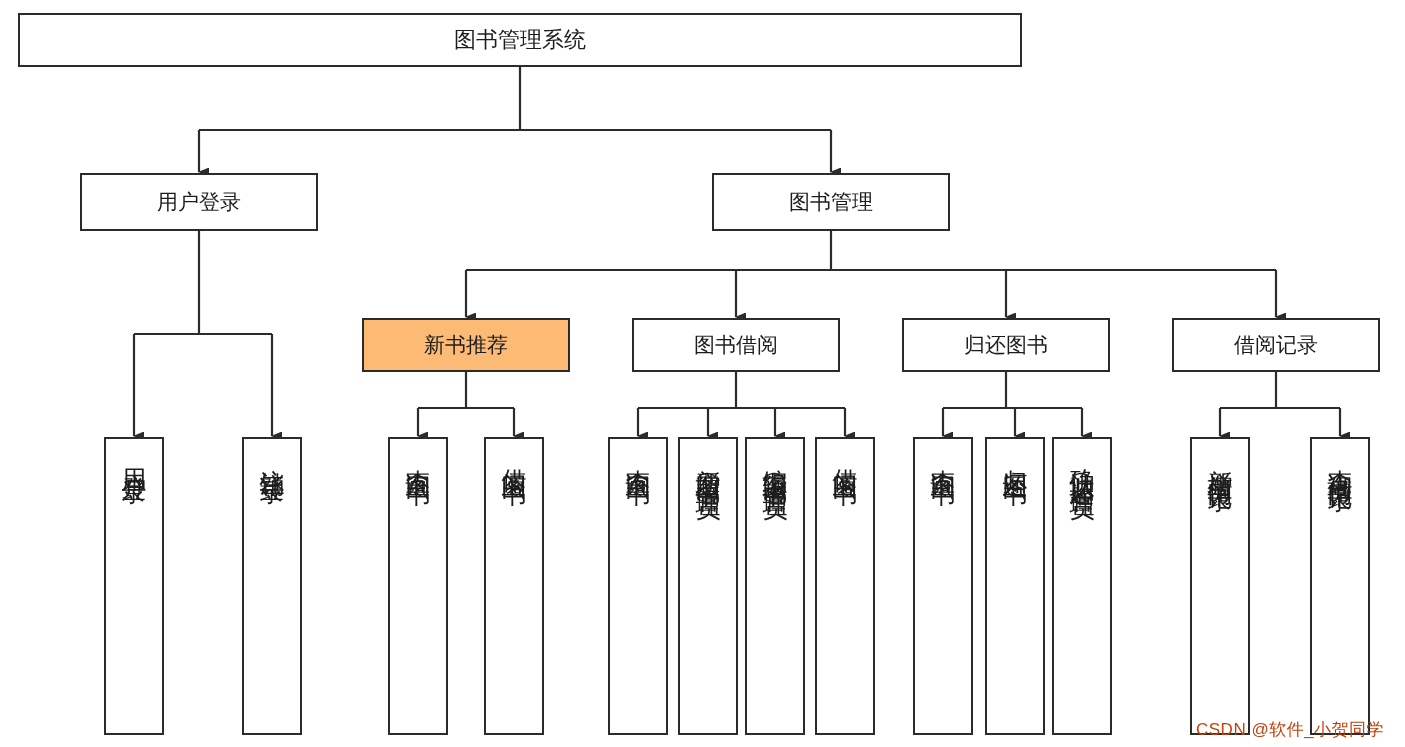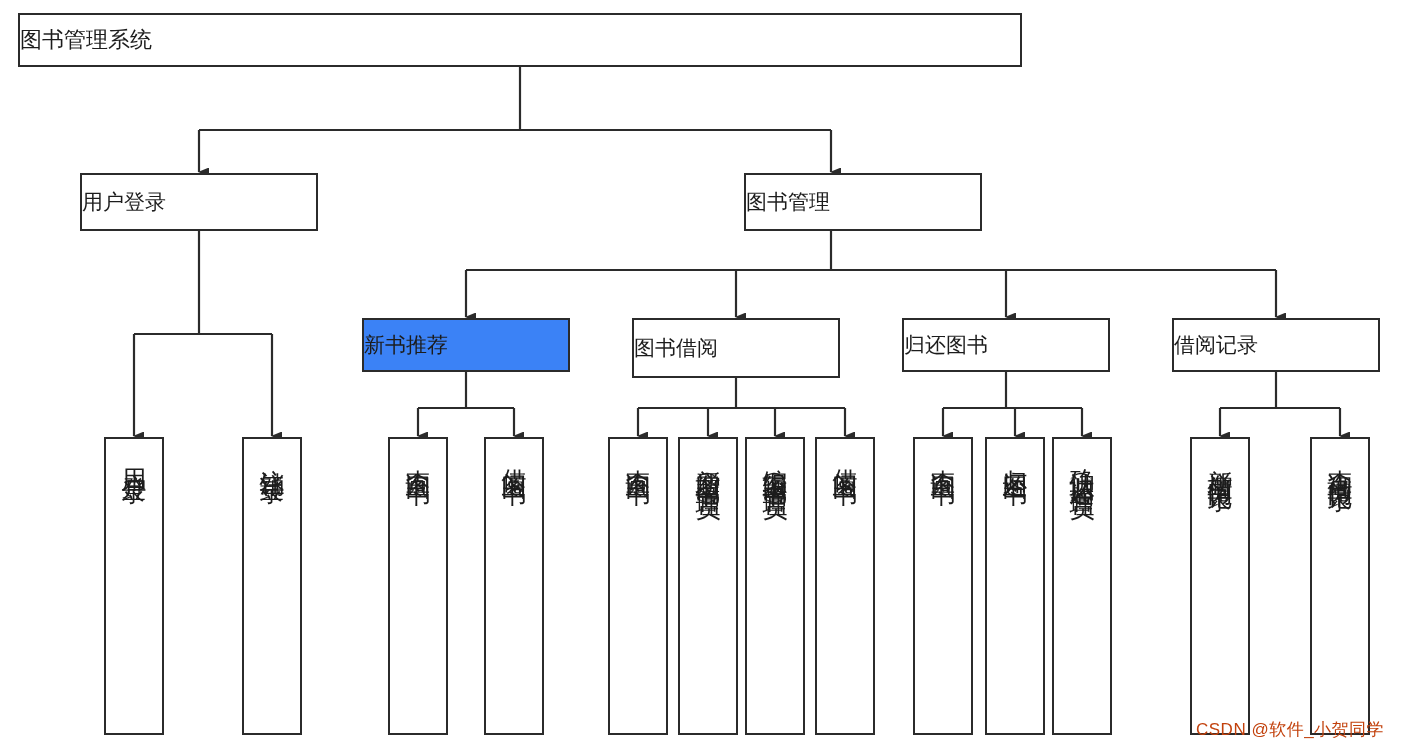--- a/index.html
+++ b/index.html
@@ -8,21 +8,21 @@
     font-family:"Liberation Sans","DejaVu Sans",sans-serif;
     overflow:hidden;position:relative;
   }
   #diagram-root{position:relative;width:1405px;height:747px;background:#fff;}
   svg.links{position:absolute;left:0;top:0;width:1405px;height:747px;}
   .node{
     position:absolute;
     box-sizing:border-box;
     background:#ffffff;
     border:2px solid #2b2b2b;
-    display:flex;align-items:center;
+    display:flex;align-items:center;justify-content:center;
     color:#1c1c1c;
   }
   .node .label{
     display:block;
     text-align:center;
     line-height:1.18;
     white-space:nowrap;
   }
   .node.horiz .label{font-size:21px;}
   .node.root .label{font-size:22px;}
@@ -90,27 +90,27 @@
       </g>
   </svg>
 
   <div id="node-layer">
       <div class="node horiz root" style="left: 18px; top: 13px; width: 1004px; height: 54px; border-color: rgb(43, 43, 43); background: rgb(255, 255, 255);">
         <span class="label">图书管理系统</span>
       </div>
       <div class="node horiz" style="left: 80px; top: 173px; width: 238px; height: 58px; border-color: rgb(43, 43, 43); background: rgb(255, 255, 255);">
         <span class="label">用户登录</span>
       </div>
-      <div class="node horiz" style="left: 744px; top: 173px; width: 238px; height: 58px; border-color: rgb(43, 43, 43); background: rgb(255, 255, 255);">
+      <div class="node horiz" style="left: 712px; top: 173px; width: 238px; height: 58px; border-color: rgb(43, 43, 43); background: rgb(255, 255, 255);">
         <span class="label">图书管理</span>
       </div>
-      <div class="node horiz" style="left: 362px; top: 318px; width: 208px; height: 54px; border-color: rgb(43, 43, 43); background: #3b82f6;">
+      <div class="node horiz" style="left: 362px; top: 318px; width: 208px; height: 54px; border-color: rgb(43, 43, 43); background: #fdba74;">
         <span class="label">新书推荐</span>
       </div>
-      <div class="node horiz" style="left: 632px; top: 318px; width: 208px; height: 60px; border-color: rgb(43, 43, 43); background: rgb(255, 255, 255);">
+      <div class="node horiz" style="left: 632px; top: 318px; width: 208px; height: 54px; border-color: rgb(43, 43, 43); background: rgb(255, 255, 255);">
         <span class="label">图书借阅</span>
       </div>
       <div class="node horiz" style="left: 902px; top: 318px; width: 208px; height: 54px; border-color: rgb(43, 43, 43); background: rgb(255, 255, 255);">
         <span class="label">归还图书</span>
       </div>
       <div class="node horiz" style="left: 1172px; top: 318px; width: 208px; height: 54px; border-color: rgb(43, 43, 43); background: rgb(255, 255, 255);">
         <span class="label">借阅记录</span>
       </div>
       <div class="node vert" style="left: 104px; top: 437px; width: 60px; height: 298px; border-color: rgb(43, 43, 43); background: rgb(255, 255, 255);">
         <span class="label">用户登录</span>

